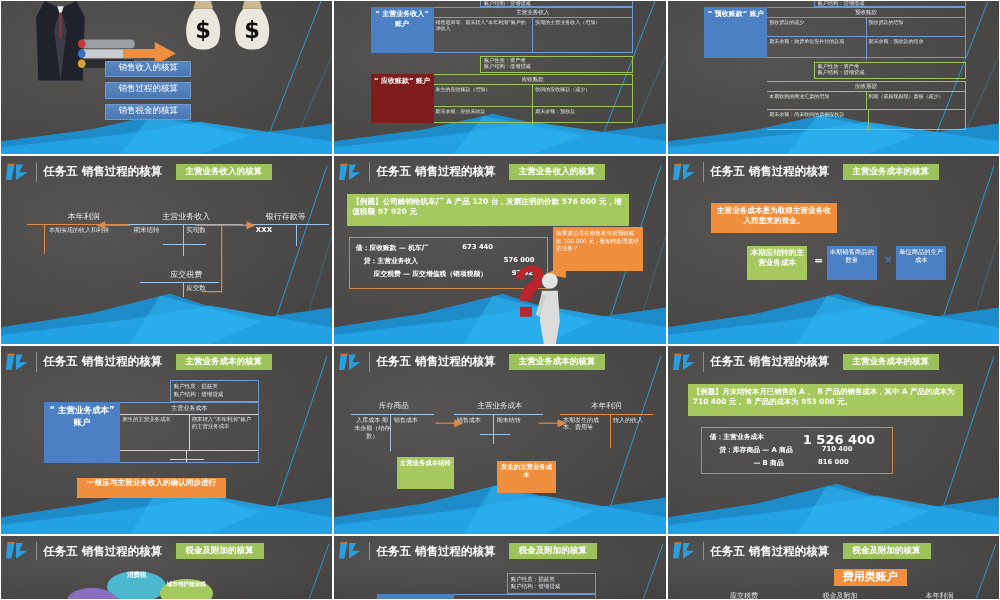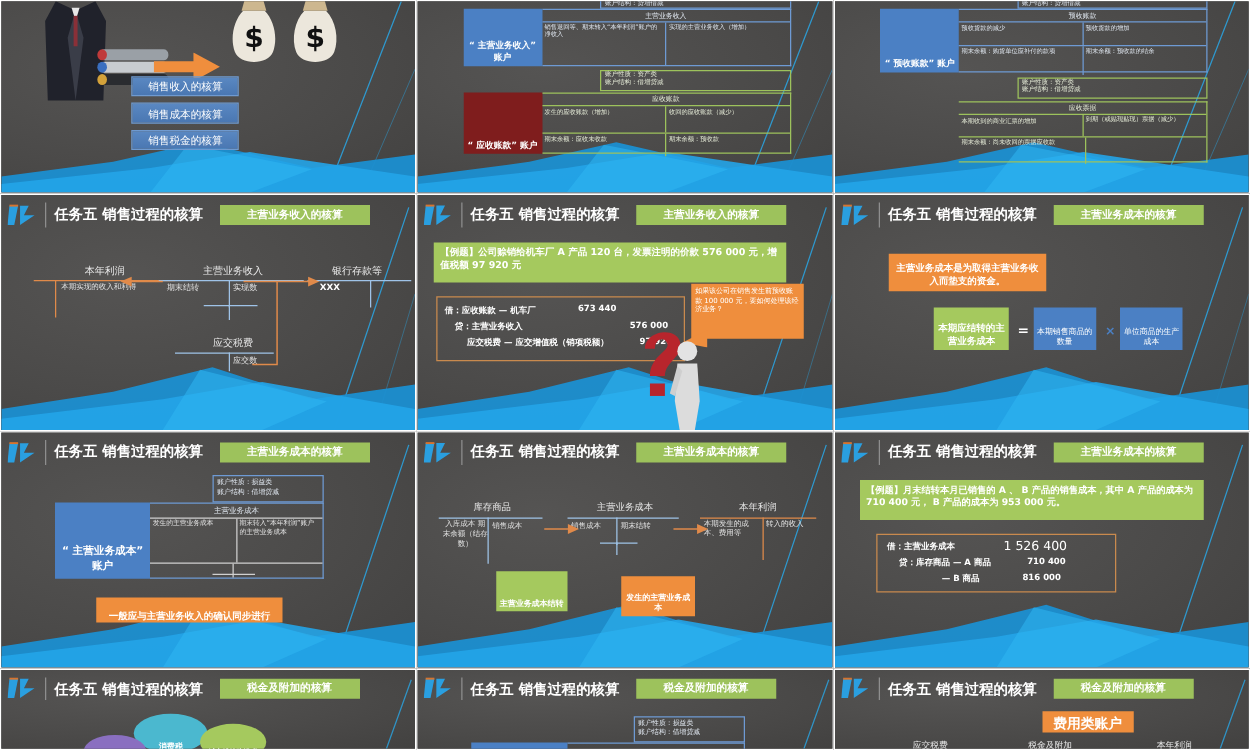--- a/index.html
+++ b/index.html
@@ -41,28 +41,28 @@
   .logo { width: 7%; height: 64%; margin-left: 1.5%; position: relative; flex: none; }
   .logo svg { width:100%; height:100%; display:block; }
   .hdr-sep { width: 1px; height: 60%; background: #8e8e8e; margin: 0 2%; flex:none;}
   .hdr-title { color: #ffffff; font-weight: bold; white-space: nowrap; }
   .hdr-chip {
     margin-left: 4%;
     background: #9dc25c;
     color: #ffffff;
     font-weight: bold;
     text-align: right;
-    padding: 2px 22px;
+    padding: 2px 10px;
     white-space: nowrap;
   }
   .blue-fill { background:#4b80c4; color:#fff; }
   .green-fill { background:#7f1d1d; color:#fff; }
   .orange-fill { background:#ef8e3d; color:#fff; }
   .green-soft { background:#a5c95e; color:#fff; }
-  .ctr { display:flex; align-items:flex-end; justify-content:center; text-align:center; }
+  .ctr { display:flex; align-items:flex-start; justify-content:center; text-align:center; }
 
   
   .tline { position:absolute; background:#9fc3e8; }
   .tline.orange { background:#e08a4a; }
 
   
   .s1btn {
     background: linear-gradient(#5a88c2,#4a77b2);
     color:#fff; text-align:center;
     border: 1px solid #6f9ad0;
@@ -126,21 +126,21 @@
         <path d="M22 16 C10 28 6 50 12 66 C18 82 52 82 58 66 C64 50 60 28 48 16 Z" fill="#ece7dc"></path>
         <path d="M24 2 L46 2 L50 16 L20 16 Z" fill="#cdb78f"></path>
         <text x="35" y="60" font-size="34" font-weight="bold" fill="#111" text-anchor="middle" font-family="DejaVu Sans">$</text>
       </svg>
     </div>
 
     <div class="s1btn ctr" style="left:31.5%;top:39%;width:26%;height:11%;font-size:8.5px;position:absolute;">
       <span>销售收入的核算</span>
     </div>
     <div class="s1btn ctr" style="left:31.5%;top:53%;width:26%;height:11%;font-size:8.5px;position:absolute;">
-      <span>销售成本的核算</span>
+      <span>销售过程的核算</span>
     </div>
     <div class="s1btn ctr" style="left:31.5%;top:67%;width:26%;height:11%;font-size:8.5px;position:absolute;">
       <span>销售税金的核算</span>
     </div>
   </div>
 
   <div class="slide">
     <div class="bg"></div>
     <div class="diag">
       <svg viewBox="0 0 334 155" preserveAspectRatio="none">
@@ -533,21 +533,21 @@
       </div>
       <div class="hdr-sep"></div>
       <div class="hdr-title" style="font-size:11.5px;">任务五  销售过程的核算</div>
       <div class="hdr-chip" style="font-size:8.5px;">主营业务成本的核算</div>
     </div>
 
     <div class="green-soft" style="position:absolute;left:6%;top:20%;width:83%;height:17%;padding:3px 5px;font-size:7.4px;font-weight:bold;line-height:1.35;">【例题】月末结转本月已销售的 A 、 B 产品的销售成本，其中 A 产品的成本为 710 400 元， B 产品的成本为 953 000 元。</div>
 
     <div style="position:absolute;left:10%;top:43%;width:58%;height:25%;border:1px solid #c98a4e;">
       <div style="position:absolute;left:4%;top:9%;font-size:6.8px;color:#fff;font-weight:bold;">借：主营业务成本</div>
-      <div style="position:absolute;left:53%;top:9%;font-size:10px;color:#fff;font-weight:normal;text-align:center;">1 526 400</div>
+      <div style="position:absolute;left:53%;top:9%;font-size:13px;color:#fff;font-weight:bold;text-align:center;">1 526 400</div>
       <div style="position:absolute;left:9%;top:38%;font-size:6.8px;color:#fff;font-weight:bold;">贷：库存商品 — A 商品</div>
       <div style="position:absolute;left:63%;top:38%;font-size:6.8px;color:#fff;font-weight:bold;">710 400</div>
       <div style="position:absolute;left:27%;top:66%;font-size:6.8px;color:#fff;font-weight:bold;">— B 商品</div>
       <div style="position:absolute;left:61%;top:66%;font-size:6.8px;color:#fff;font-weight:bold;">816 000</div>
     </div>
   </div>
 
   <div class="slide">
     <div class="bg"></div>
     <div class="diag">

